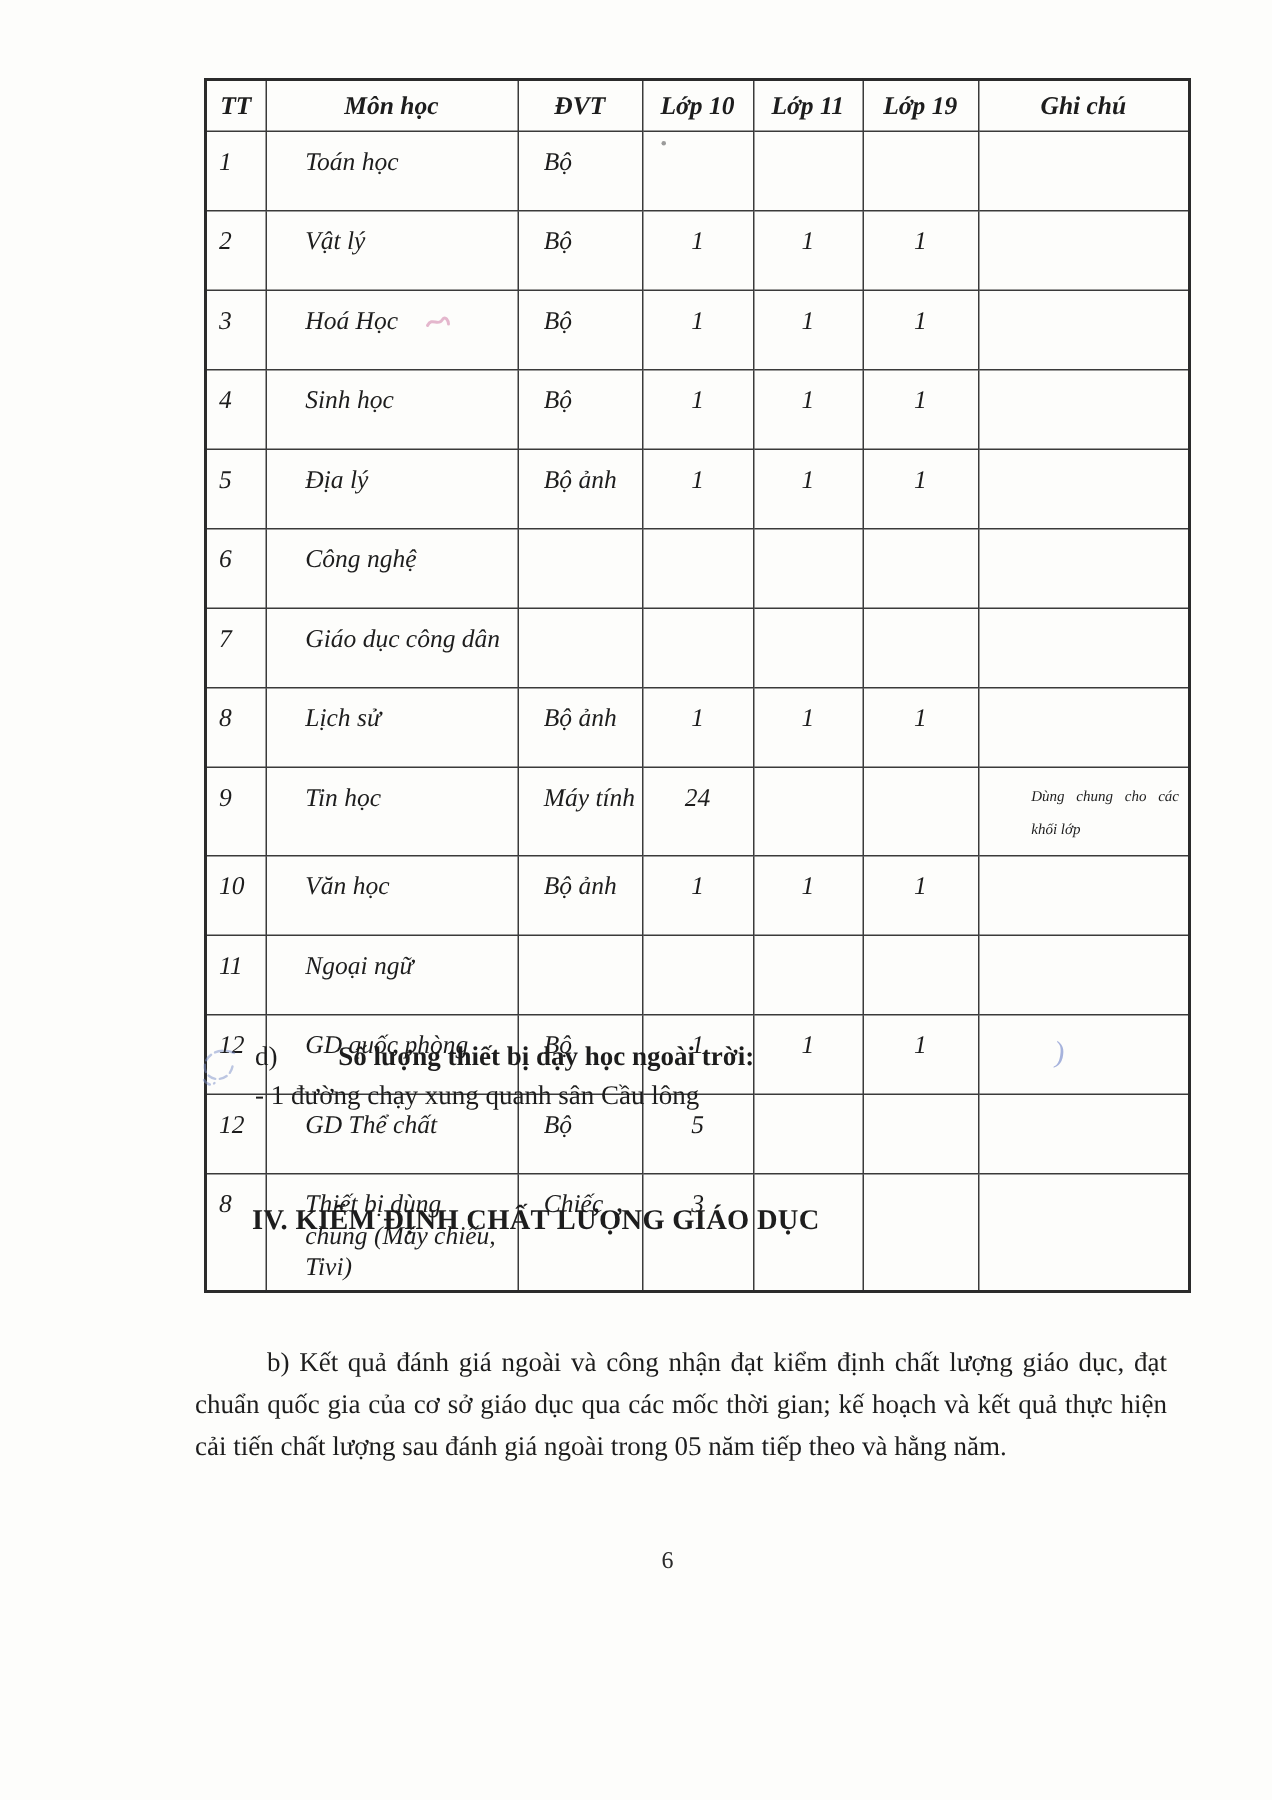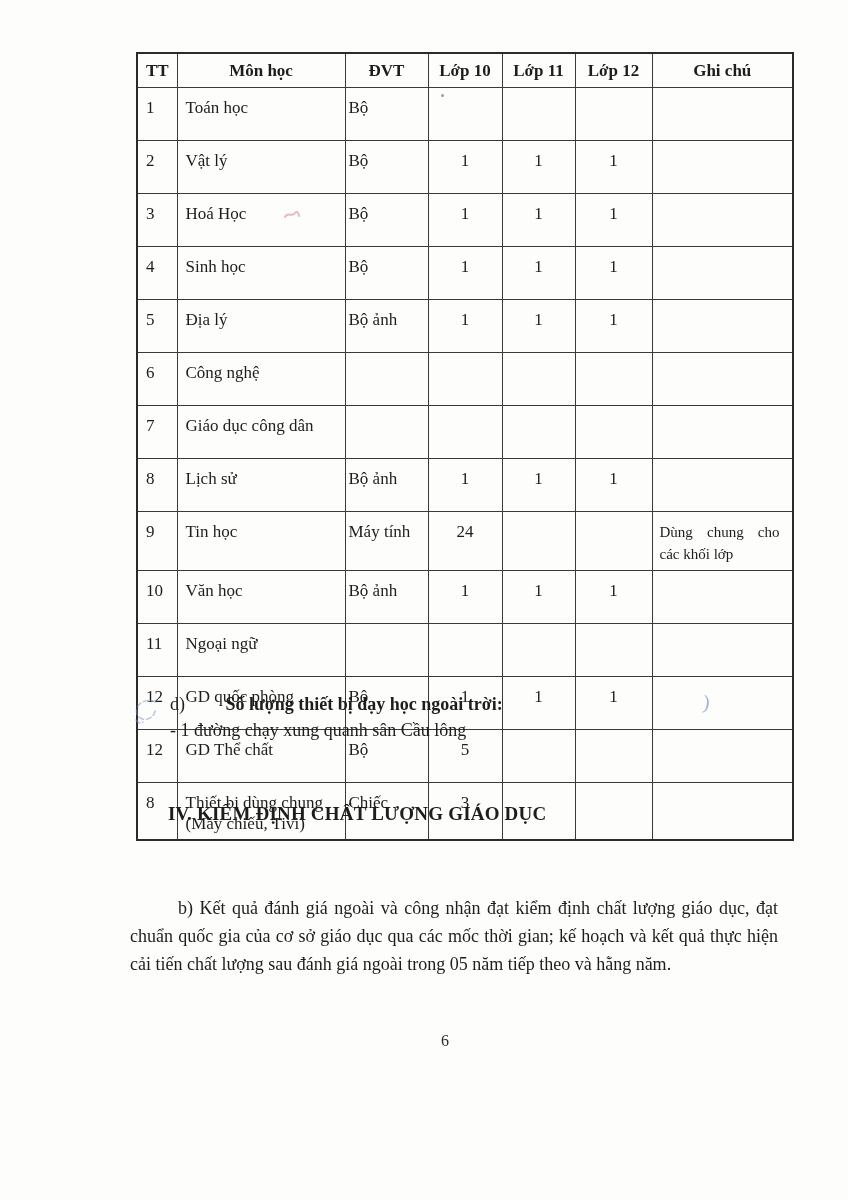--- a/index.html
+++ b/index.html
@@ -12,20 +12,21 @@
     overflow:hidden;
     margin:0 auto;
   }
   
   .table-wrap{position:absolute;left:136px;top:52px;}
   table.eq{
     border-collapse:collapse;
     table-layout:fixed;
     width:656px;
     border:2px solid #2b2b2b;
+    font-style:italic;
   }
   table.eq th, table.eq td{
     border:1.5px solid #3a3a3a;
     font-size:17px;
     line-height:21px;
     overflow:hidden;
   }
   table.eq th{
     height:33px;
     font-weight:bold;
@@ -33,29 +34,30 @@
     vertical-align:middle;
     padding:0 2px;
   }
   table.eq td{
     height:38px;
     vertical-align:top;
     padding-top:9px;
     padding-bottom:5px;
   }
   td.c-tt{text-align:left;padding-left:8px;}
-  td.c-mon{text-align:left;padding-left:8px;padding-right:6px;line-height:22px;}
-  td.c-dvt{text-align:left;padding-left:3px;padding-right:4px;}
+  td.c-mon{text-align:left;padding-left:26px;padding-right:6px;line-height:22px;}
+  td.c-dvt{text-align:left;padding-left:17px;padding-right:4px;}
   td.c-num{text-align:center;}
   td.c-ghichu{padding-left:7px;padding-right:6px;}
   .note-text{
-    font-size:15px;
+    font-size:10px;
     line-height:22px;
     text-align:justify;
     max-width:120px;
+    margin-left:28px;
   }
   
   .sec-d{position:absolute;left:170px;top:692px;font-size:18px;line-height:25.5px;}
   .sec-d .d-title b{font-weight:bold;margin-left:36px;}
   .iv-heading{
     position:absolute;left:168px;top:803px;
     font-size:19px;font-weight:bold;letter-spacing:.2px;
   }
   .para{
     position:absolute;left:130px;width:648px;
@@ -99,21 +101,21 @@
           <col style="width:77px">
         <col style="width:141px">
       </colgroup>
       <thead>
         <tr>
             <th>TT</th>
             <th>Môn học</th>
             <th>ĐVT</th>
             <th>Lớp 10</th>
             <th>Lớp 11</th>
-            <th>Lớp 12</th>
+            <th>Lớp 19</th>
             <th>Ghi chú</th>
           </tr>
       </thead>
       <tbody>
           <tr>
             <td class="c-tt">1</td>
             <td class="c-mon">Toán học</td>
             <td class="c-dvt">Bộ</td>
             <td class="c-num"></td>
             <td class="c-num"></td>

